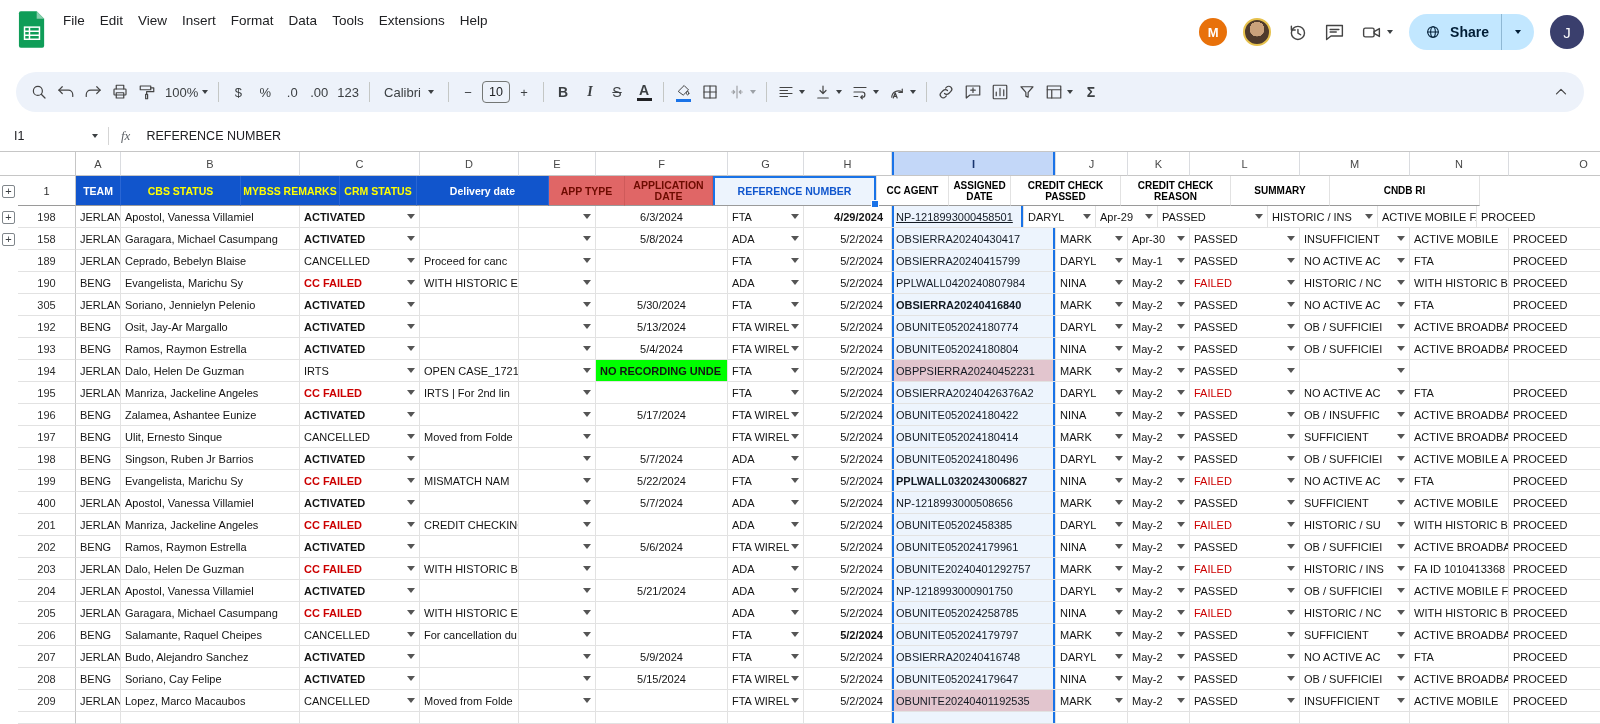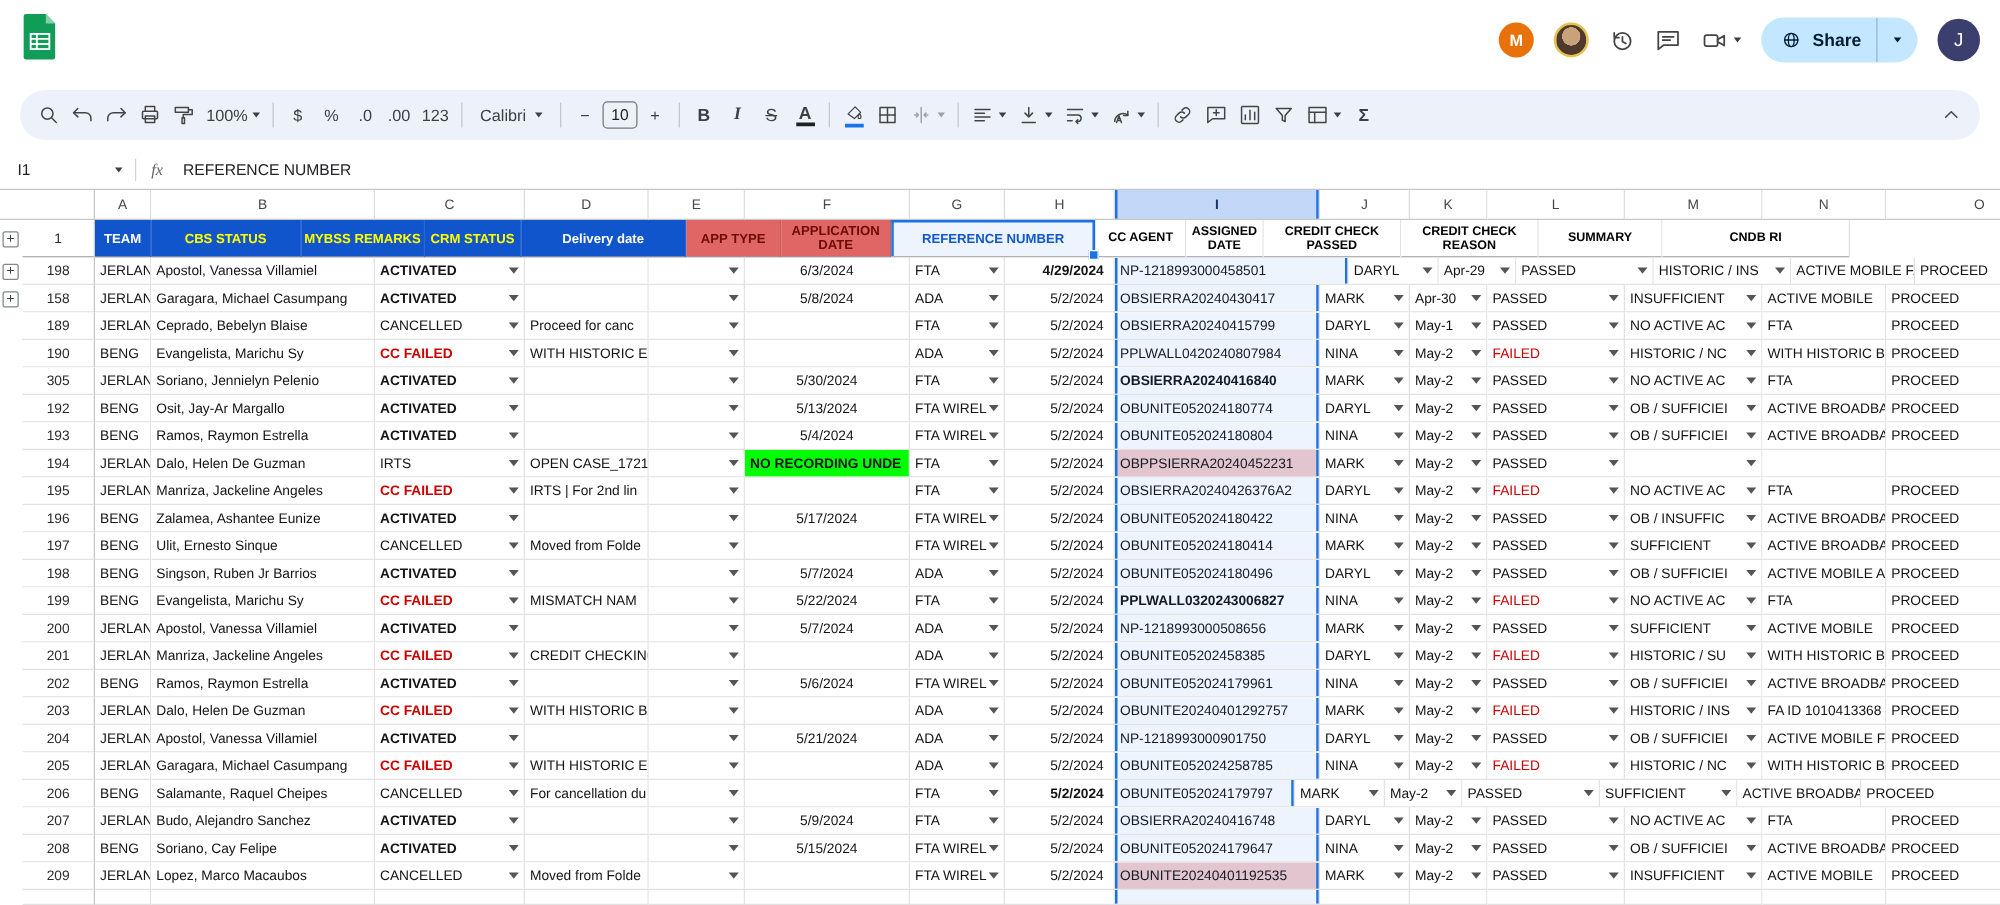--- a/index.html
+++ b/index.html
@@ -92,20 +92,31 @@
     <svg width="28" height="38" viewBox="0 0 30 40">
       <path d="M3 1h17l8 8v29a2 2 0 01-2 2H3a2 2 0 01-2-2V3a2 2 0 012-2z" fill="#0f9d58"></path>
       <path d="M20 1l8 8h-8z" fill="#87ceac"></path>
       <g stroke="#fff" stroke-width="1.6" fill="none">
         <rect x="7" y="18" width="16" height="13"></rect>
         <path d="M7 22.3h16M7 26.6h16M12.3 18v13"></path>
       </g>
     </svg>
   </div>
   <div class="title-area">
+    <div class="menu-row" id="menus">
+        <span class="menu-item">File</span>
+        <span class="menu-item">Edit</span>
+        <span class="menu-item">View</span>
+        <span class="menu-item">Insert</span>
+        <span class="menu-item">Format</span>
+        <span class="menu-item">Data</span>
+        <span class="menu-item">Tools</span>
+        <span class="menu-item">Extensions</span>
+        <span class="menu-item">Help</span>
+      </div>
   </div>
   <div class="tb-right">
     <div class="av av-m">M</div>
     <div class="av av-photo"></div>
     <svg class="ic" viewBox="0 0 24 24">
         <circle cx="12.5" cy="12.5" r="7.5"></circle>
         <path d="M12.5 8.5v4.2l3.1 1.9"></path>
         <path d="M5 4.8v4.4h4.4"></path>
       </svg>
     <svg class="ic" viewBox="0 0 24 24">
@@ -348,21 +359,21 @@
       <div class="cell" style="width: 45px;">JERLAN</div>
       <div class="cell" style="width: 179px;">Apostol, Vanessa Villamiel</div>
       <div class="cell b" style="width: 120px;">ACTIVATED<span class="ddt"></span></div>
       <div class="cell" style="width: 99px;"></div>
       <div class="cell" style="width: 77px;">
         <span class="ddt"></span>
       </div>
       <div class="cell ctr" style="width: 132px;">6/3/2024</div>
       <div class="cell" style="width: 76px;">FTA<span class="ddt"></span></div>
       <div class="cell rgt b" style="width: 88px;">4/29/2024</div>
-      <div class="cell sel" style="width: 187px;">NP-1218993000458501</div>
+      <div class="cell sel" style="width: 132px; text-decoration: underline;">NP-1218993000458501</div>
       <div class="cell" style="width: 72px;">DARYL<span class="ddt"></span></div>
       <div class="cell" style="width: 62px;">Apr-29<span class="ddt"></span></div>
       <div class="cell" style="width: 110px;">PASSED<span class="ddt"></span></div>
       <div class="cell" style="width: 110px;">HISTORIC / INS<span class="ddt"></span></div>
       <div class="cell" style="width: 99px;">ACTIVE MOBILE FA</div>
       <div class="cell" style="width: 150px;">PROCEED</div>
     </div>
     <div class="grow">
       <div class="gutter">
         <div class="plusbox">+</div>
@@ -614,21 +625,21 @@
       <div class="cell b sel" style="width: 164px;">PPLWALL0320243006827</div>
       <div class="cell" style="width: 72px;">NINA<span class="ddt"></span></div>
       <div class="cell" style="width: 62px;">May-2<span class="ddt"></span></div>
       <div class="cell r" style="width: 110px;">FAILED<span class="ddt"></span></div>
       <div class="cell" style="width: 110px;">NO ACTIVE AC<span class="ddt"></span></div>
       <div class="cell" style="width: 99px;">FTA</div>
       <div class="cell" style="width: 150px;">PROCEED</div>
     </div>
     <div class="grow">
       <div class="gutter"></div>
-      <div class="rowno">200</div>
+      <div class="rowno">400</div>
       <div class="cell" style="width: 45px;">JERLAN</div>
       <div class="cell" style="width: 179px;">Apostol, Vanessa Villamiel</div>
       <div class="cell b" style="width: 120px;">ACTIVATED<span class="ddt"></span></div>
       <div class="cell" style="width: 99px;"></div>
       <div class="cell" style="width: 77px;">
         <span class="ddt"></span>
       </div>
       <div class="cell ctr" style="width: 132px;">5/7/2024</div>
       <div class="cell" style="width: 76px;">ADA<span class="ddt"></span></div>
       <div class="cell rgt" style="width: 88px;">5/2/2024</div>
@@ -751,21 +762,21 @@
       <div class="cell" style="width: 45px;">BENG</div>
       <div class="cell" style="width: 179px;">Salamante, Raquel Cheipes</div>
       <div class="cell" style="width: 120px;">CANCELLED<span class="ddt"></span></div>
       <div class="cell" style="width: 99px;">For cancellation du</div>
       <div class="cell" style="width: 77px;">
         <span class="ddt"></span>
       </div>
       <div class="cell ctr" style="width: 132px;"></div>
       <div class="cell" style="width: 76px;">FTA<span class="ddt"></span></div>
       <div class="cell rgt b" style="width: 88px;">5/2/2024</div>
-      <div class="cell sel" style="width: 144px;">OBUNITE052024179797</div>
+      <div class="cell sel" style="width: 164px;">OBUNITE052024179797</div>
       <div class="cell" style="width: 72px;">MARK<span class="ddt"></span></div>
       <div class="cell" style="width: 62px;">May-2<span class="ddt"></span></div>
       <div class="cell" style="width: 110px;">PASSED<span class="ddt"></span></div>
       <div class="cell" style="width: 110px;">SUFFICIENT<span class="ddt"></span></div>
       <div class="cell" style="width: 99px;">ACTIVE BROADBA</div>
       <div class="cell" style="width: 150px;">PROCEED</div>
     </div>
     <div class="grow">
       <div class="gutter"></div>
       <div class="rowno">207</div>

